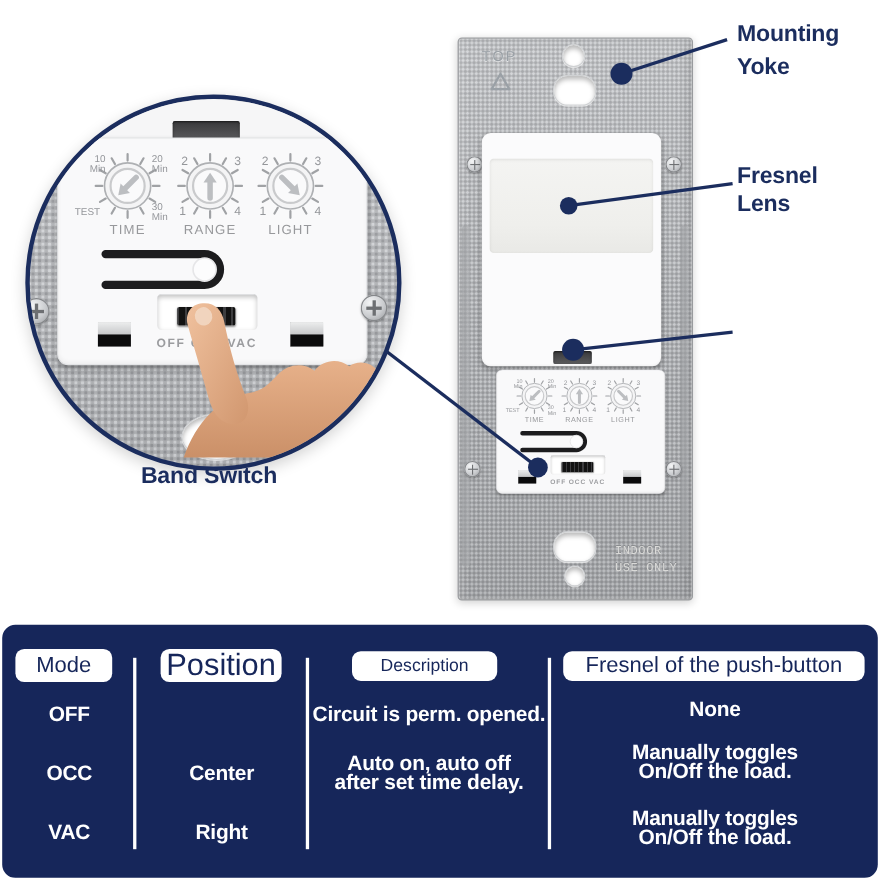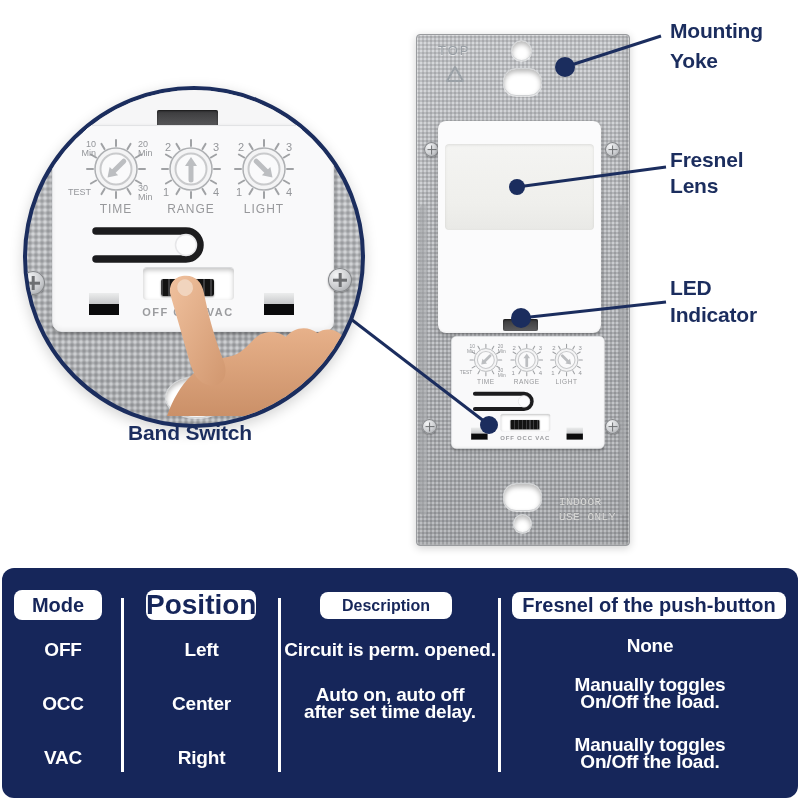--- a/index.html
+++ b/index.html
@@ -77,21 +77,21 @@
            radial-gradient(rgba(235,237,240,.6) 1.4px,transparent 1.8px);
          background-size:100% 100%,6px 6px,6px 6px;background-position:0 0,0 0,3px 3px;
          box-shadow:0 4px 14px rgba(0,0,0,.18);}
 
   
   #callouts{left:0;top:0;width:800px;height:800px;z-index:2;pointer-events:none;}
   .lab{position:absolute;color:#1b2d5e;font-size:21px;font-weight:700;letter-spacing:-.2px;z-index:4;}
 
   
   #tbl{left:2px;top:568px;width:796px;height:230px;background:#16265a;border-radius:12px;z-index:4;}
-  .pill{position:absolute;background:#fff;border-radius:8px;color:#16265a;font-weight:700;
+  .pill{position:absolute;background:#fff;border-radius:8px;color:#16265a;font-weight:400;
         text-align:center;}
   .vdiv{position:absolute;width:2.5px;background:#fff;top:30px;height:174px;}
   .cell{position:absolute;color:#fff;font-size:19px;font-weight:700;text-align:center;
         line-height:17px;white-space:pre-line;letter-spacing:-.2px;}
   .cell.one{line-height:22px;}
 </style>
 </head>
 <body>
 
 <div id="stage">
@@ -298,36 +298,33 @@
       <path fill="url(#sk2)" d="M140,335 C152,298 172,276 204,270 C216,268 222,260 230,252 C238,244 252,242 262,250 C270,240 284,238 294,246 C302,240 314,242 320,250 C330,262 334,290 334,335 Z"></path>
       <path fill="url(#sk1)" d="M146,210 C142,198 148,189 159,188 C170,187 177,194 179,205 C184,230 191,255 199,274 C205,290 197,301 185,299 C174,297 168,288 164,273 C157,248 150,224 146,210 Z"></path>
       <ellipse cx="160" cy="200" rx="8" ry="8.5" fill="#f2d7c2" opacity="0.9" transform="rotate(-15 160 200)"></ellipse>
     </svg>
   </div>
 
   <div class="lab pre" style="left:670px;top:16px;line-height:30px">Mounting
 Yoke</div>
   <div class="lab pre" style="left:670px;top:147px;line-height:26px">Fresnel
 Lens</div>
-  <div class="lab pre" style="left:670px;top:274px;line-height:27px">LED
-Indicator</div>
   <div class="lab" style="left:90px;top:421px;width:200px;text-align:center">Band Switch</div>
 
   <div id="tbl" class="abs">
     <div class="vdiv" style="left:119px"></div>
     <div class="vdiv" style="left:276px"></div>
     <div class="vdiv" style="left:496px"></div>
 
     <div class="pill" style="left:12px;top:22px;width:88px;height:30px;line-height:30px;font-size:20px">Mode</div>
     <div class="pill" style="left:144px;top:22px;width:110px;height:30px;line-height:30px;font-size:28px">Position</div>
     <div class="pill" style="left:318px;top:24px;width:132px;height:27px;line-height:27px;font-size:16px">Description</div>
     <div class="pill" style="left:510px;top:24px;width:274px;height:27px;line-height:27px;font-size:20px">Fresnel of the push-button</div>
 
     <div class="cell one" style="left:6px;top:71px;width:110px">OFF</div>
-    <div class="cell one" style="left:127px;top:71px;width:145px">Left</div>
     <div class="cell one" style="left:282px;top:71px;width:212px">Circuit is perm. opened.</div>
     <div class="cell one" style="left:502px;top:67px;width:292px">None</div>
 
     <div class="cell one" style="left:6px;top:125px;width:110px">OCC</div>
     <div class="cell one" style="left:127px;top:125px;width:145px">Center</div>
     <div class="cell" style="left:282px;top:118px;width:212px">Auto on, auto off
 after set time delay.</div>
     <div class="cell" style="left:502px;top:108px;width:292px">Manually toggles
 On/Off the load.</div>
 

